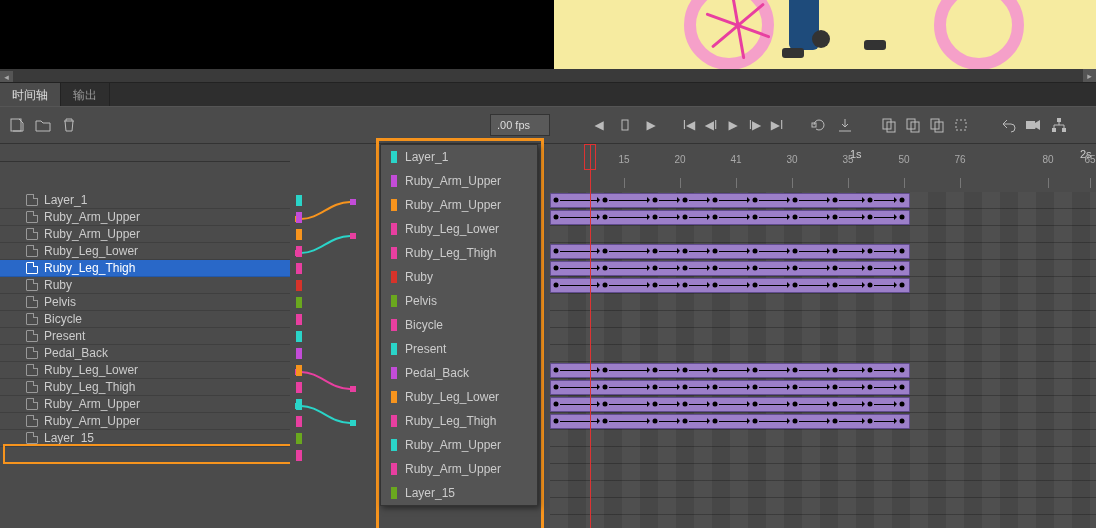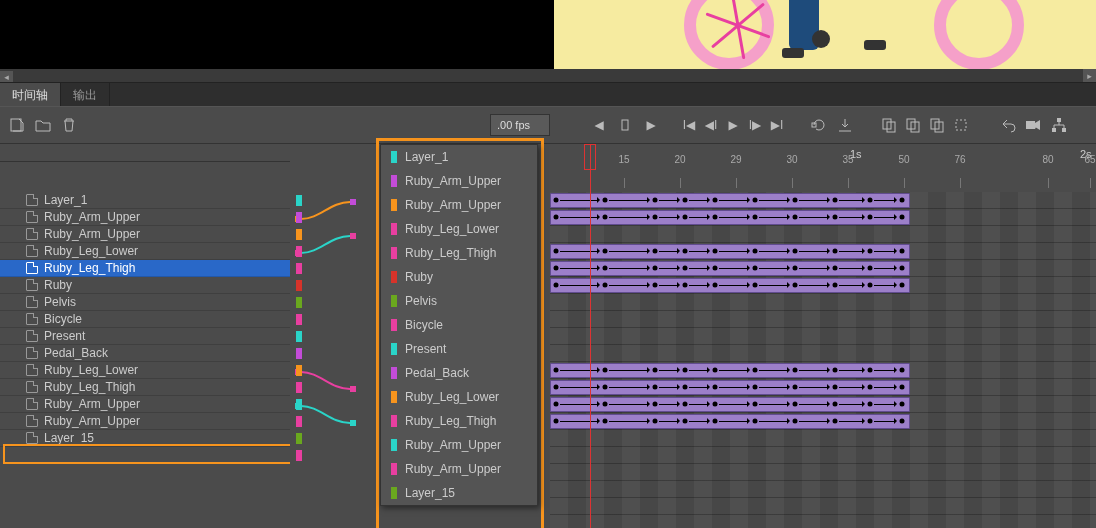--- a/index.html
+++ b/index.html
@@ -312,21 +312,21 @@
 
   <div class="timeline">
     <div class="ruler">
       <div id="ruler-content">
           <div class="sec-label" style="left: 300px;">1s</div>
           <div class="sec-label" style="left: 530px;">2s</div>
           <div class="tick-label" style="left: 74px;">15</div>
           <div class="tick" style="left: 74px;"></div>
           <div class="tick-label" style="left: 130px;">20</div>
           <div class="tick" style="left: 130px;"></div>
-          <div class="tick-label" style="left: 186px;">29</div>
+          <div class="tick-label" style="left: 186px;">41</div>
           <div class="tick" style="left: 186px;"></div>
           <div class="tick-label" style="left: 242px;">30</div>
           <div class="tick" style="left: 242px;"></div>
           <div class="tick-label" style="left: 298px;">35</div>
           <div class="tick" style="left: 298px;"></div>
           <div class="tick-label" style="left: 354px;">50</div>
           <div class="tick" style="left: 354px;"></div>
           <div class="tick-label" style="left: 410px;">76</div>
           <div class="tick" style="left: 410px;"></div>
           <div class="tick-label" style="left: 498px;">80</div>

